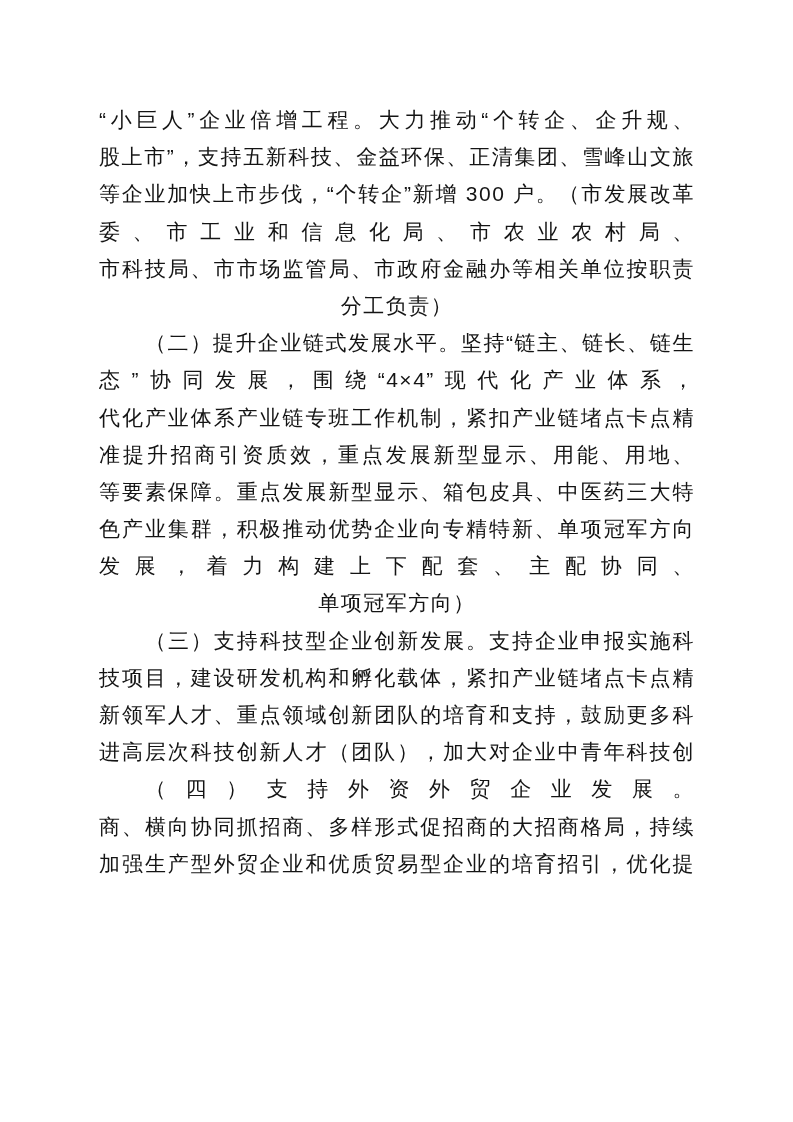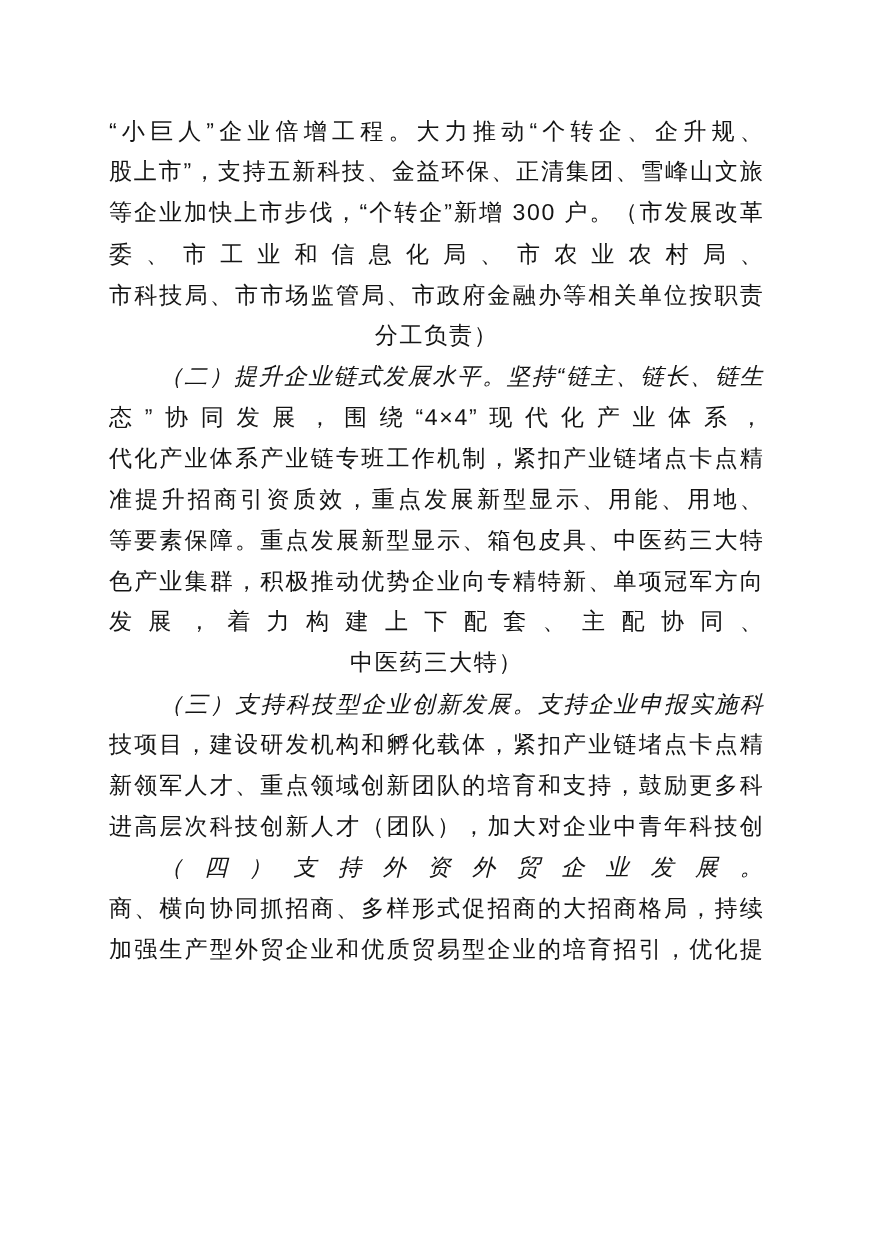--- a/index.html
+++ b/index.html
@@ -37,21 +37,20 @@
   .line.justified {
     white-space: normal;
     text-align: justify;
     text-align-last: justify;
     text-justify: inter-character;
     word-break: keep-all;
     overflow: hidden;
   }
   .line.indent {
     text-indent: 46px;
-    font-style: italic;
   }
 </style>
 </head>
 <body>
 
 <div class="page">
   <div class="text-block" id="text-block" style="color: rgb(20, 20, 20);">
       <div class="paragraph">
         <div class="line justified">“小巨人”企业倍增工程。大力推动“个转企、企升规、规改股、</div>
         <div class="line justified">股上市”，支持五新科技、金益环保、正清集团、雪峰山文旅</div>
@@ -61,21 +60,21 @@
         <div class="line">分工负责）</div>
       </div>
       <div class="paragraph">
         <div class="line justified indent">（二）提升企业链式发展水平。坚持“链主、链长、链生</div>
         <div class="line justified">态”协同发展，围绕“4×4”现代化产业体系，不断完善“5+N”现</div>
         <div class="line justified">代化产业体系产业链专班工作机制，紧扣产业链堵点卡点精</div>
         <div class="line justified">准提升招商引资质效，重点发展新型显示、用能、用地、融资</div>
         <div class="line justified">等要素保障。重点发展新型显示、箱包皮具、中医药三大特</div>
         <div class="line justified">色产业集群，积极推动优势企业向专精特新、单项冠军方向</div>
         <div class="line justified">发展，着力构建上下配套、主配协同、集聚发展的良好生态，</div>
-        <div class="line">中医药三大特）</div>
+        <div class="line">单项冠军方向）</div>
       </div>
       <div class="paragraph">
         <div class="line justified indent">（三）支持科技型企业创新发展。支持企业申报实施科</div>
         <div class="line justified">技项目，建设研发机构和孵化载体，紧扣产业链堵点卡点精</div>
         <div class="line justified">新领军人才、重点领域创新团队的培育和支持，鼓励更多科</div>
         <div class="line justified">进高层次科技创新人才（团队），加大对企业中青年科技创</div>
       </div>
       <div class="paragraph">
         <div class="line justified indent">（四）支持外资外贸企业发展。建设研发机构和孵化载体</div>
         <div class="line justified">商、横向协同抓招商、多样形式促招商的大招商格局，持续</div>

